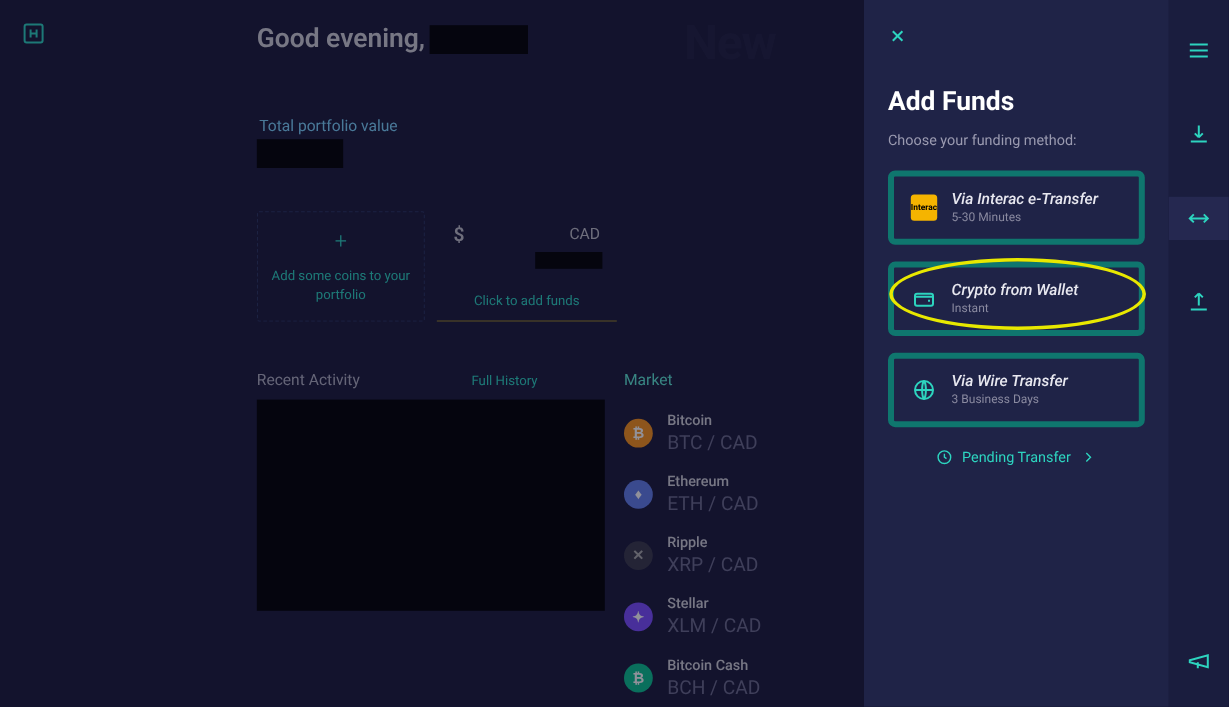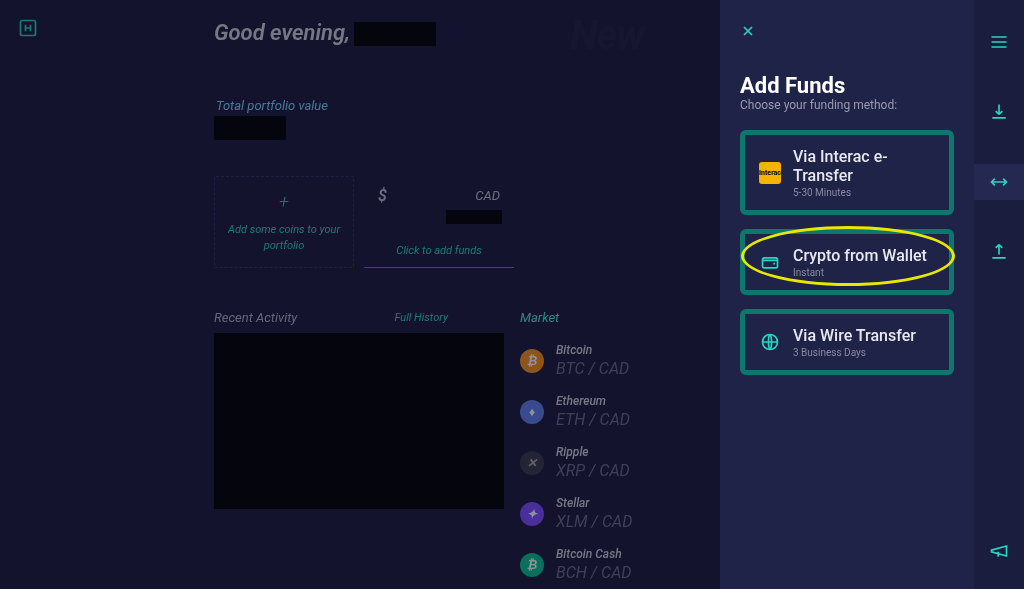--- a/index.html
+++ b/index.html
@@ -1,19 +1,19 @@
 <!DOCTYPE html>
 <html><head>
 <meta charset="utf-8">
 <style>
 * { margin:0; padding:0; box-sizing:border-box; font-family:-apple-system,BlinkMacSystemFont,"Segoe UI",Roboto,sans-serif; }
 body { background:#1a1a3a; color:#fff; width:1024px; height:589px; overflow:hidden; position:relative; }
 .app { display:flex; height:100%; }
 .main-overlay { position:absolute; top:0; left:0; width:720px; height:100%; background:rgba(10,10,30,0.45); z-index:5; pointer-events:none; }
-.main { flex:1; padding:14px; position:relative; width:720px;font-style:italic; }
+.main { flex:1; padding:14px; position:relative; width:720px; }
 .logo-area { position:absolute; top:18px; left:18px; }
 .logo-area svg { width:20px; height:20px; }
 .greeting { position:absolute; top:20px; left:214px; font-size:22px; font-weight:600; color:#d0d0d8; }
 .greeting .redact { display:inline-block; width:82px; height:24px; background:#000; vertical-align:middle; margin-left:4px; }
 .ghost-text { position:absolute; top:12px; left:570px; font-size:40px; font-weight:700; color:rgba(200,200,220,0.04); letter-spacing:-1px; }
 
 .portfolio-label { position:absolute; top:98px; left:216px; font-size:13px; color:#7dd3fc; }
 .portfolio-redact { position:absolute; top:116px; left:214px; width:72px; height:24px; background:#000; }
 
 .cards { position:absolute; top:176px; left:214px; display:flex; gap:10px; }
@@ -43,26 +43,26 @@
 .coin-xrp { background:#3a3a4a; color:#aaa; }
 .coin-xlm { background:#7b4dff; color:#fff; }
 .coin-bch { background:#0ac18e; color:#fff; }
 .coin-info { display:flex; flex-direction:column; }
 .coin-name { font-size:12px; color:#d0d0d8; font-weight:500; }
 .coin-pair { font-size:16px; color:#6a6a8a; margin-top:2px;text-align:center; }
 
 .panel { width:254px; background:#1f2347; padding:22px 20px; position:relative; z-index:10; }
 .close-btn { color:#2dd4bf; font-size:18px; cursor:pointer; display:inline-block; }
 .panel-title { font-size:22px; font-weight:700; margin-top:30px; color:#fff; }
-.panel-sub { font-size:12px; color:#9a9ab0; margin-bottom:18px; }
+.panel-sub { font-size:12px; color:#9a9ab0; margin-top:12px; margin-bottom:18px; }
 .fund-option { border:5px solid #0f766e; border-radius:6px; padding:12px 14px; display:flex; align-items:center; gap:12px; margin-bottom:14px; cursor:pointer; position:relative; }
 .fund-icon { width:22px; height:22px; display:flex; align-items:center; justify-content:center; flex-shrink:0; }
 .fund-icon.interac { background:#f5b400; border-radius:3px; font-size:7px; font-weight:700; color:#000; }
 .fund-text { display:flex; flex-direction:column; }
-.fund-title { font-size:16px; color:#e8e8f0; font-weight:500; }
+.fund-title { font-size:13px; color:#e8e8f0; font-weight:500;font-style:italic; }
 .fund-sub { font-size:10px; color:#8a8aa0; margin-top:2px; }
 .highlight-ellipse { position:absolute; border:3px solid #e8e800; border-radius:50%; width:214px; height:60px; left:-4px; top:-8px; pointer-events:none; }
 .pending { display:flex; align-items:center; justify-content:center; gap:8px; margin-top:18px; color:#2dd4bf; font-size:12px; cursor:pointer; }
 .pending svg { width:14px; height:14px; }
 
 .sidebar { width:50px; background:#1a1d3e; display:flex; flex-direction:column; align-items:center; padding-top:24px; gap:34px; z-index:10; }
 .sidebar-item { width:50px; height:36px; display:flex; align-items:center; justify-content:center; cursor:pointer; }
 .sidebar-item.active { background:#252850; }
 .sidebar svg { width:20px; height:20px; stroke:#2dd4bf; fill:none; stroke-width:2; }
 .sidebar-spacer { flex:1; }
@@ -186,20 +186,30 @@
               <circle cx="12" cy="12" r="9"></circle>
               <path d="M3 12h18M12 3c2.5 3 2.5 15 0 18M12 3c-2.5 3-2.5 15 0 18"></path>
             </svg>
           </div>
     <div class="fund-text">
             <span class="fund-title">Via Wire Transfer</span>
     <span class="fund-sub">3 Business Days</span>
           </div>
         </div>
       </div>
+    <div class="pending">
+      <svg viewBox="0 0 24 24" stroke="#2dd4bf" fill="none" stroke-width="2">
+          <circle cx="12" cy="12" r="9"></circle>
+          <path d="M12 7v5l3 2"></path>
+        </svg>
+      <span>Pending Transfer</span>
+      <svg viewBox="0 0 24 24" stroke="#2dd4bf" fill="none" stroke-width="2">
+          <path d="M9 18l6-6-6-6"></path>
+        </svg>
+    </div>
   </div>
 
   <div class="sidebar">
     <div class="sidebar-item">
       <svg viewBox="0 0 24 24">
           <path d="M3 6h18M3 12h18M3 18h18"></path>
         </svg>
     </div>
     <div class="sidebar-item">
       <svg viewBox="0 0 24 24">

